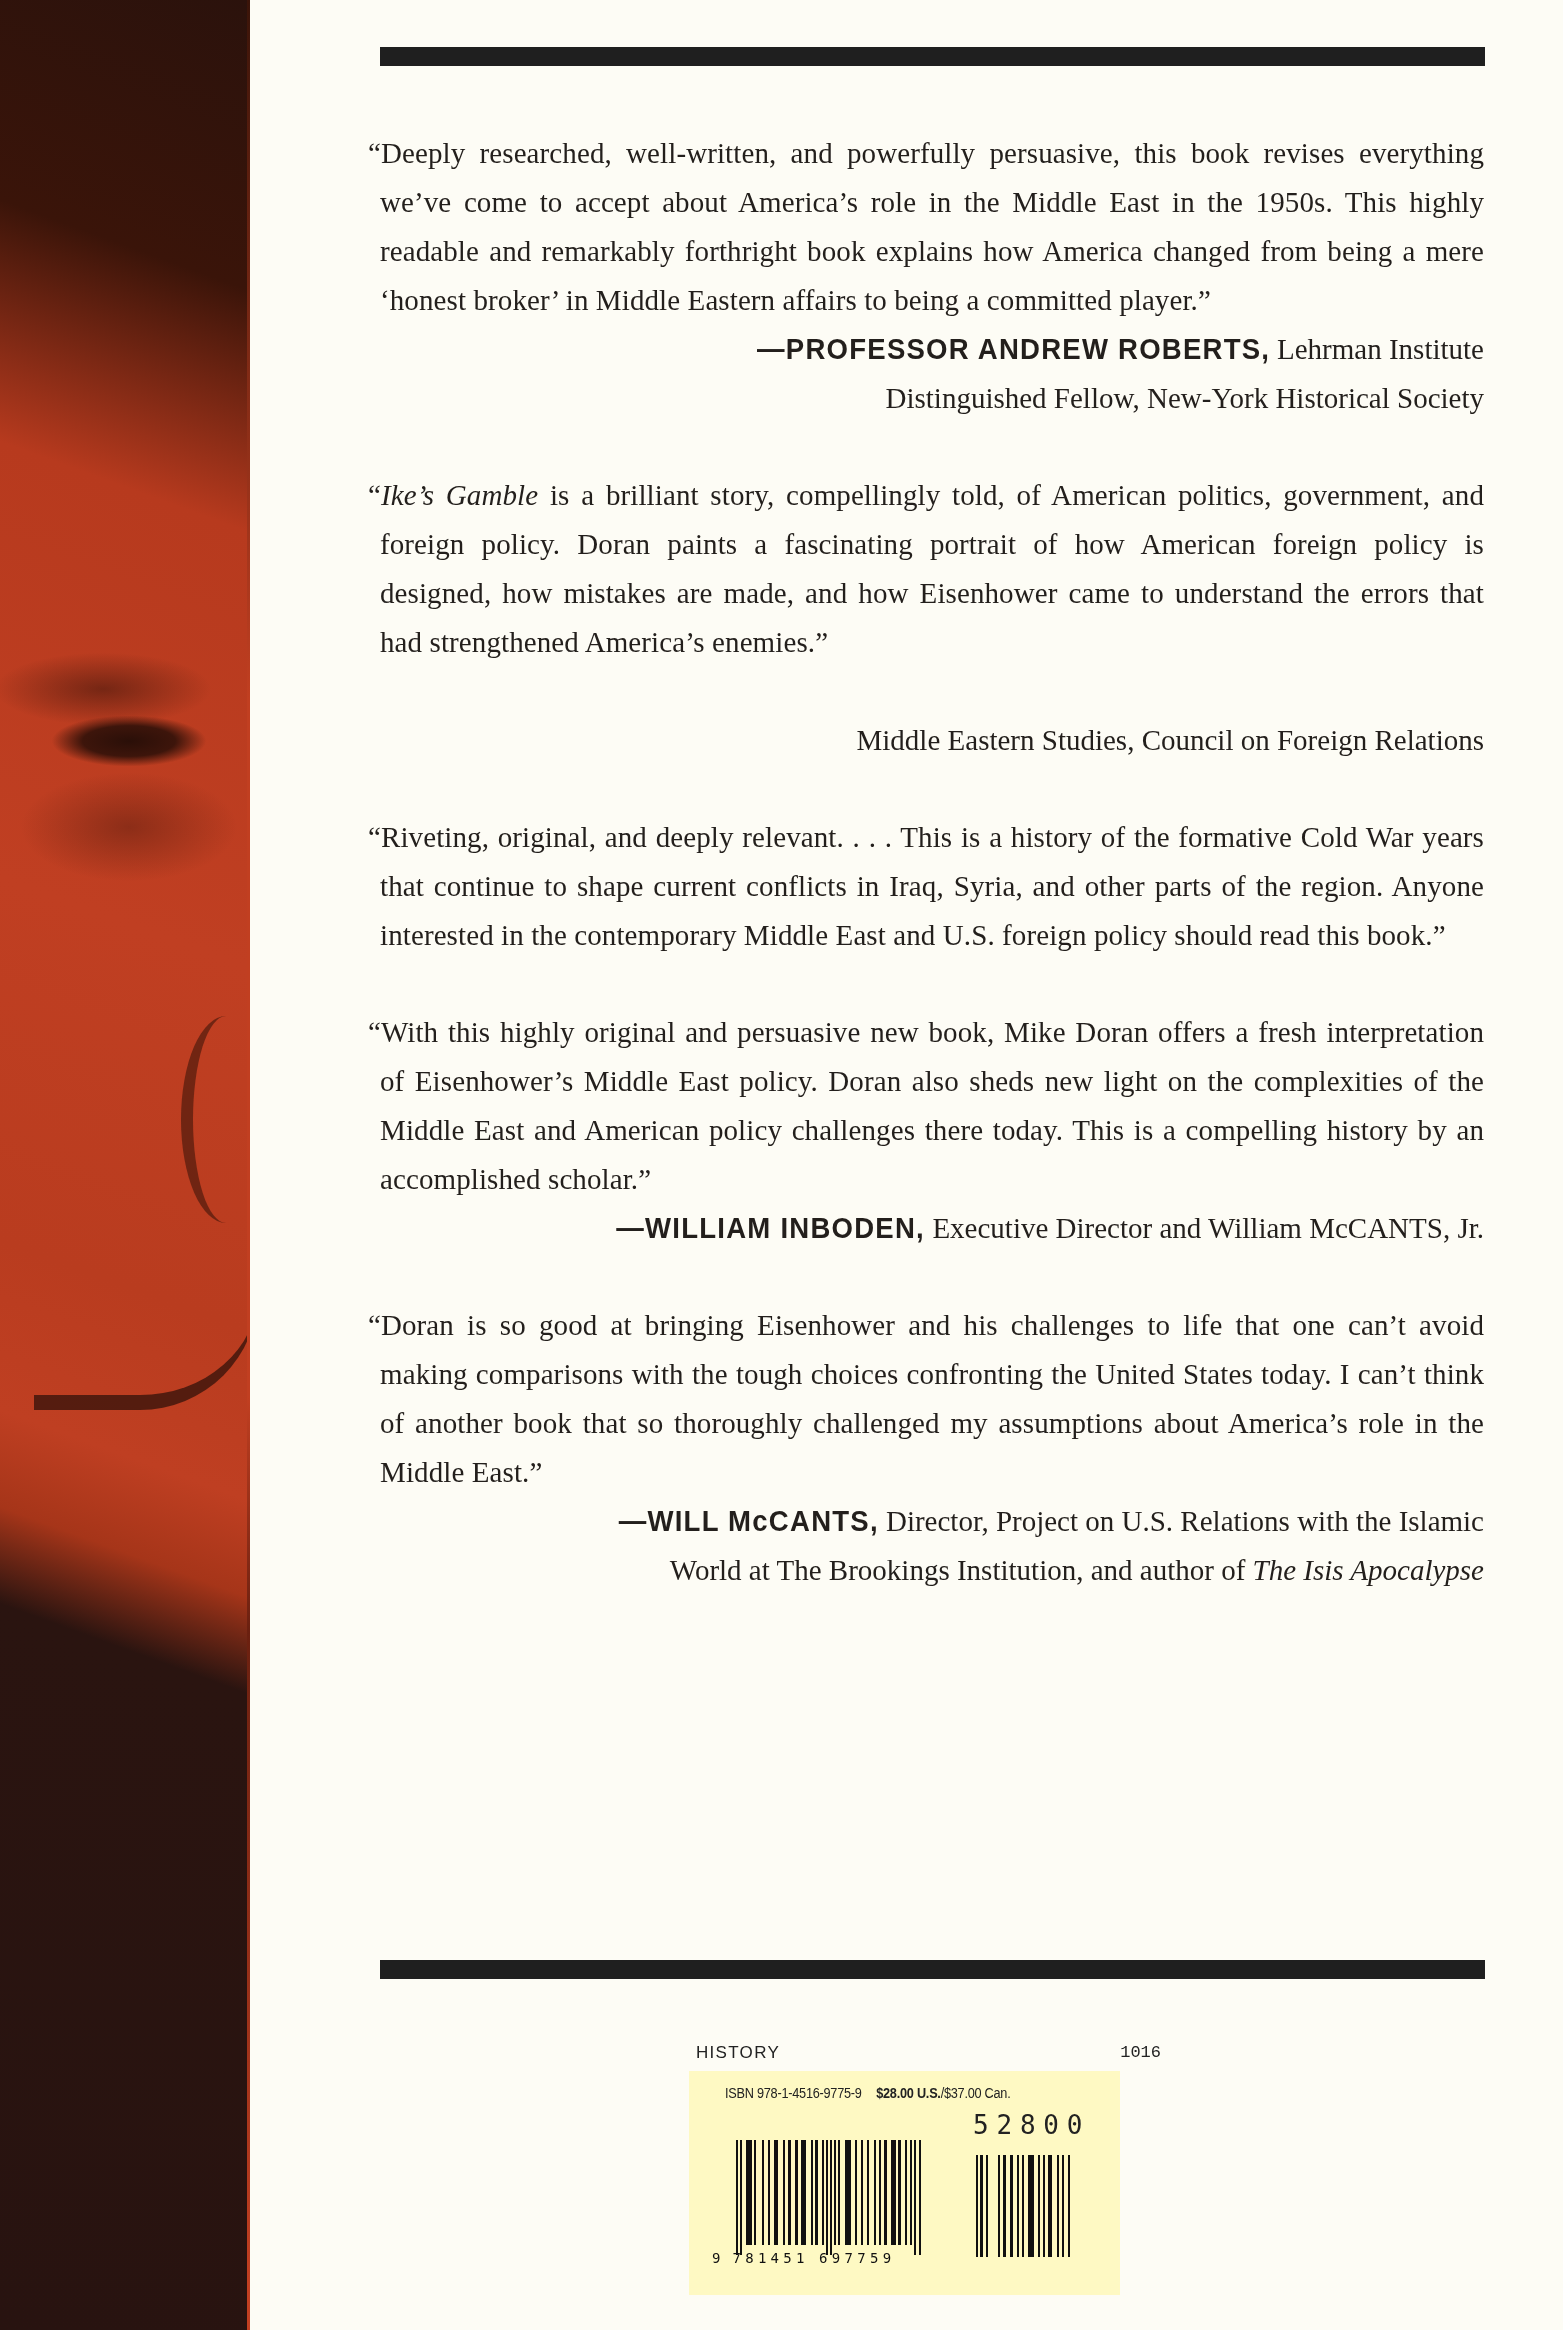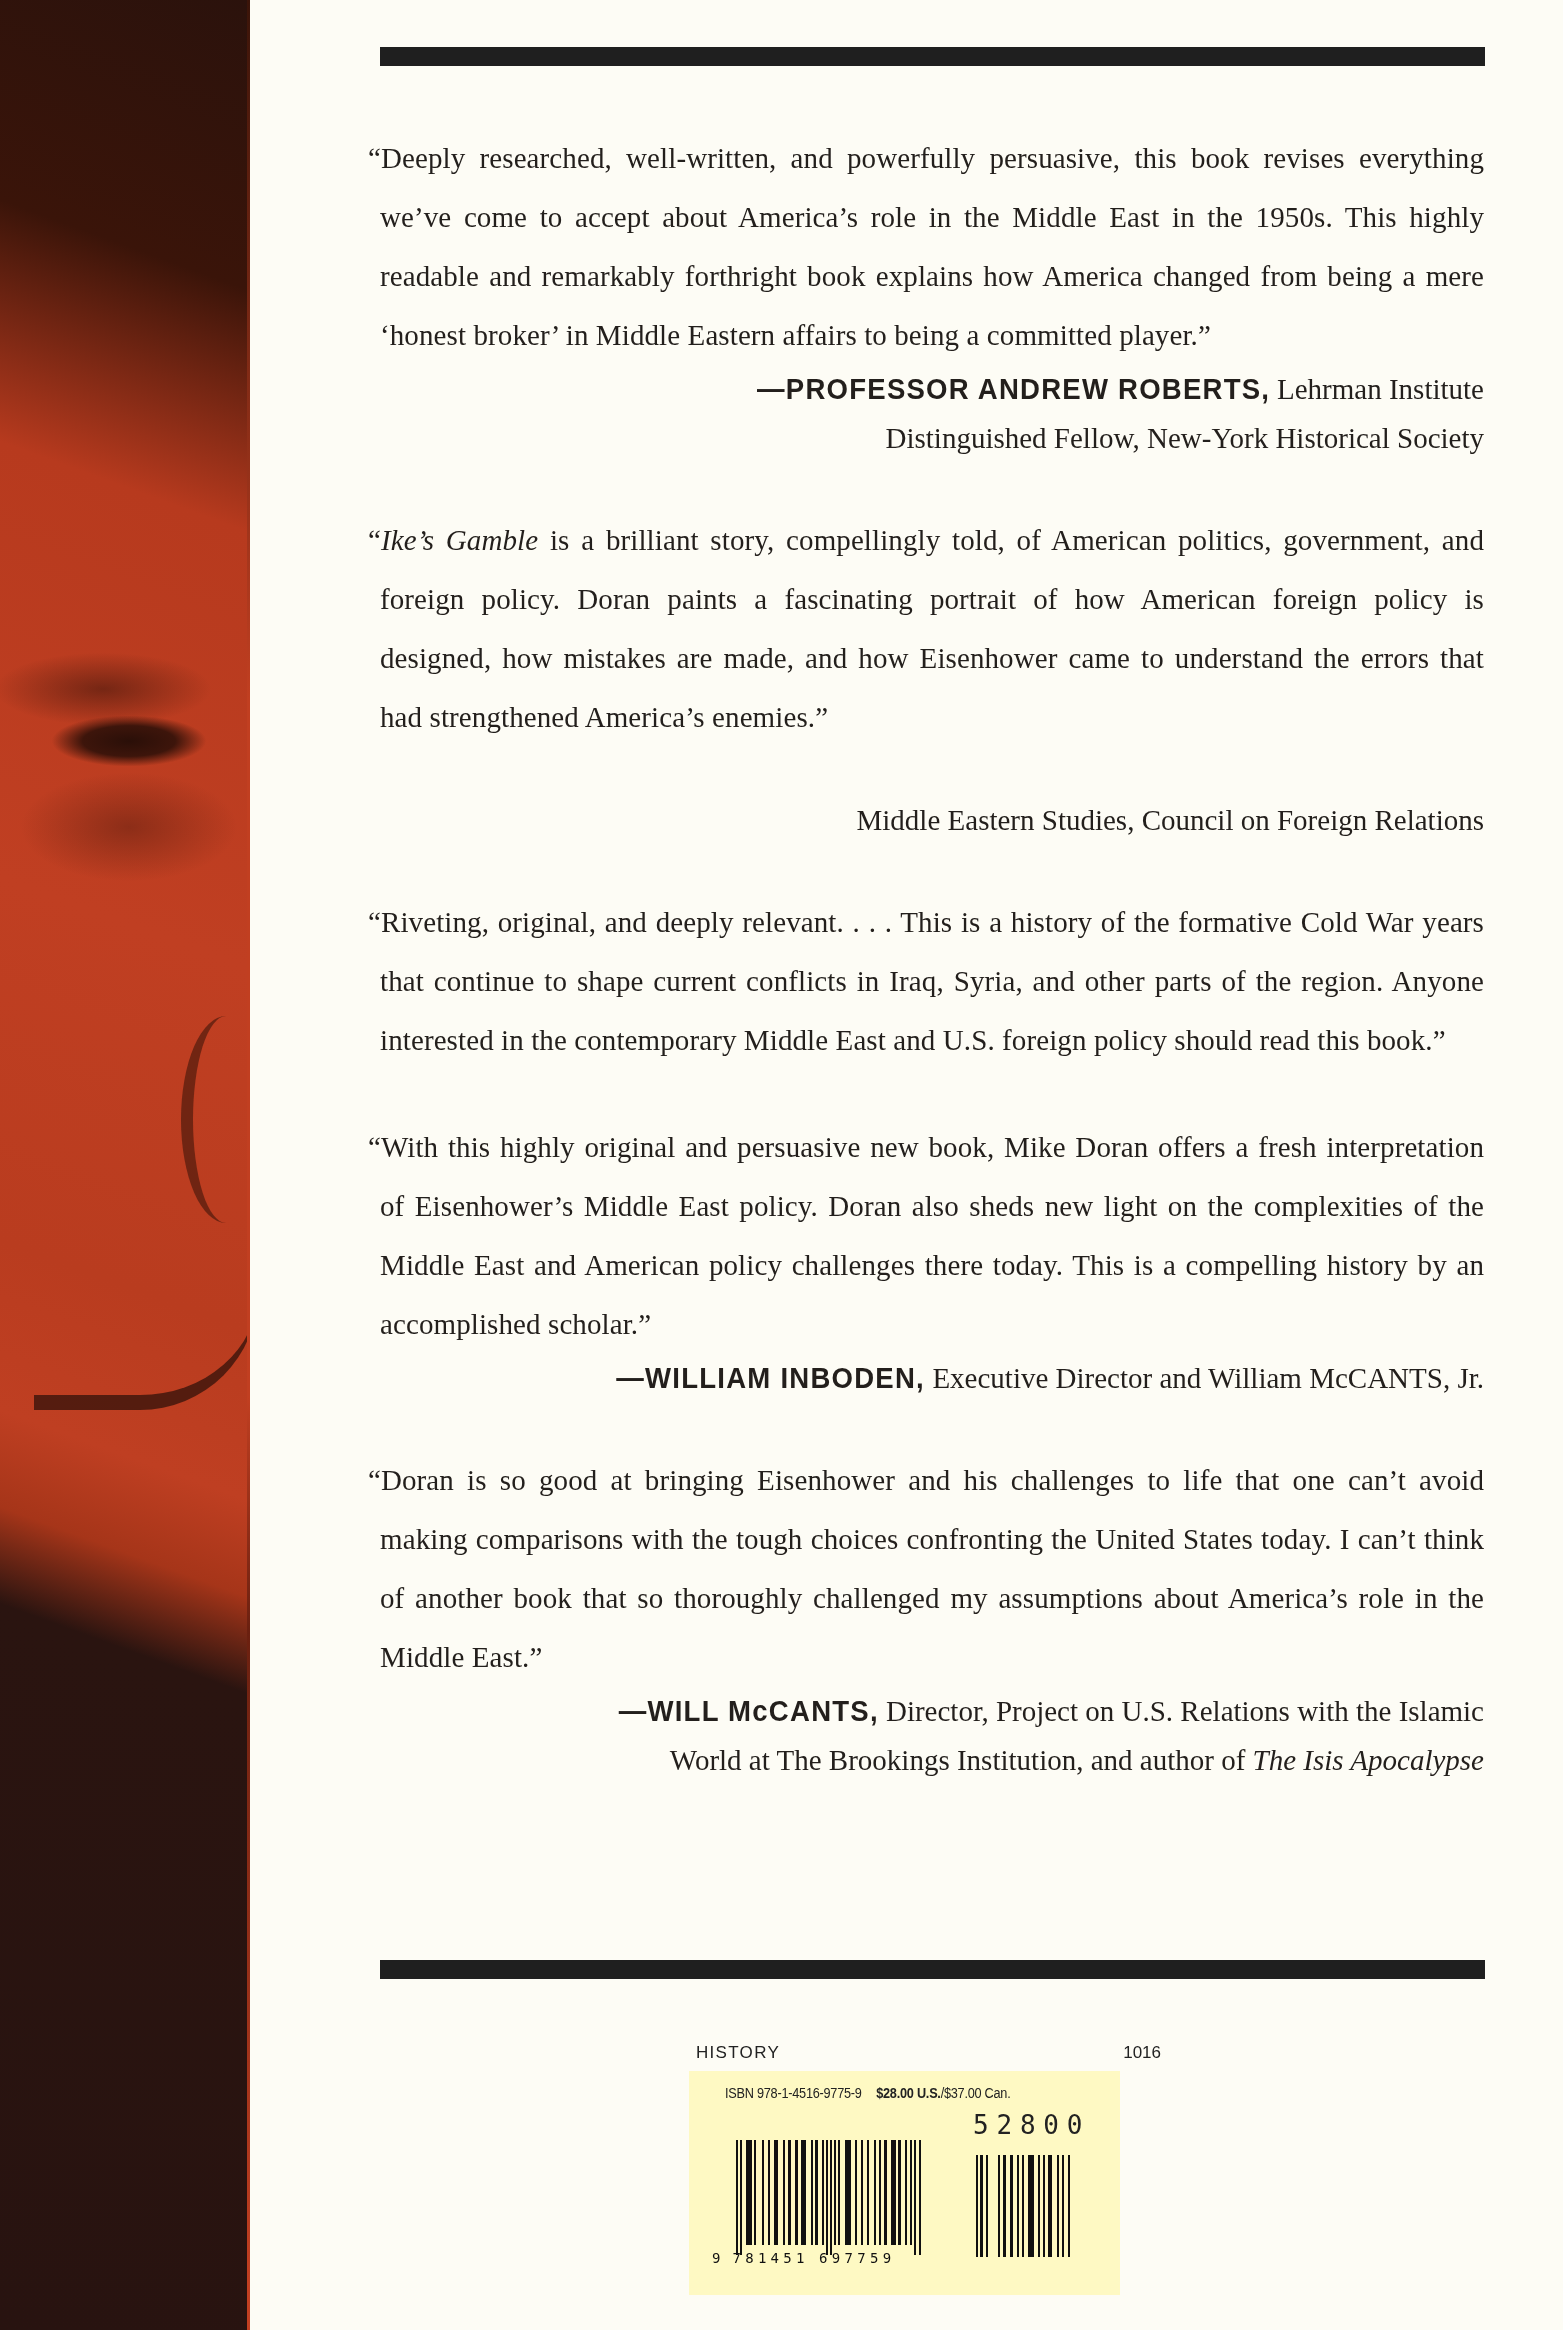--- a/index.html
+++ b/index.html
@@ -32,41 +32,41 @@
   }
   .rule {
     position: absolute; left: 380px; width: 1105px; height: 19px; background: #1f1f1f;
   }
   .rule.top { top: 47px; }
   .rule.bottom { top: 1960px; }
 
   .quotes { position: absolute; left: 368px; width: 1116px; top: 129px; }
   .blurb { margin-bottom: 48px; }
   .blurb p {
-    margin: 0; font-size: 29px; line-height: 59px;
+    margin: 0; font-size: 29px; line-height: 49px;
     text-align: justify; text-align-last: left;
     padding-left: 12px; text-indent: -12px;
     letter-spacing: 0.1px;
   }
   .attr { text-align: right; font-size: 29px; line-height: 49px; }
   .attr .name {
     font-family: "Liberation Sans", "DejaVu Sans", sans-serif;
     font-weight: bold; letter-spacing: 1.3px; font-size: 29px;
     transform: scaleX(0.95); display: inline-block; transform-origin: right;
   }
   .attr .name-wrap { white-space: nowrap; }
   em { font-style: italic; }
 
   .spine-info {
     position: absolute; left: 696px; top: 2043px; width: 465px;
     font-family: "Liberation Sans Narrow", "Liberation Sans", "DejaVu Sans Condensed", sans-serif;
     font-size: 17px; color: #222; letter-spacing: 1.3px;
   }
   .spine-info .cat { position: absolute; left: 0; top: 0; }
-  .spine-info .code { position: absolute; right: 0; top: 0; font-family: Liberation Sans, sans-serif; letter-spacing: 0; }
+  .spine-info .code { position: absolute; right: 0; top: 0; font-family: Liberation Mono, monospace; letter-spacing: 0; }
 
   .barcode-box {
     position: absolute; left: 689px; top: 2071px; width: 431px; height: 224px;
     background: #fef9c3;
   }
   .isbn-line {
     position: absolute; left: 36px; top: 13px; font-size: 15.5px; white-space: nowrap;
     font-family: "Liberation Sans", "DejaVu Sans", sans-serif; letter-spacing: -0.3px; color: #222;
     transform: scaleX(0.82); transform-origin: left;
   }

